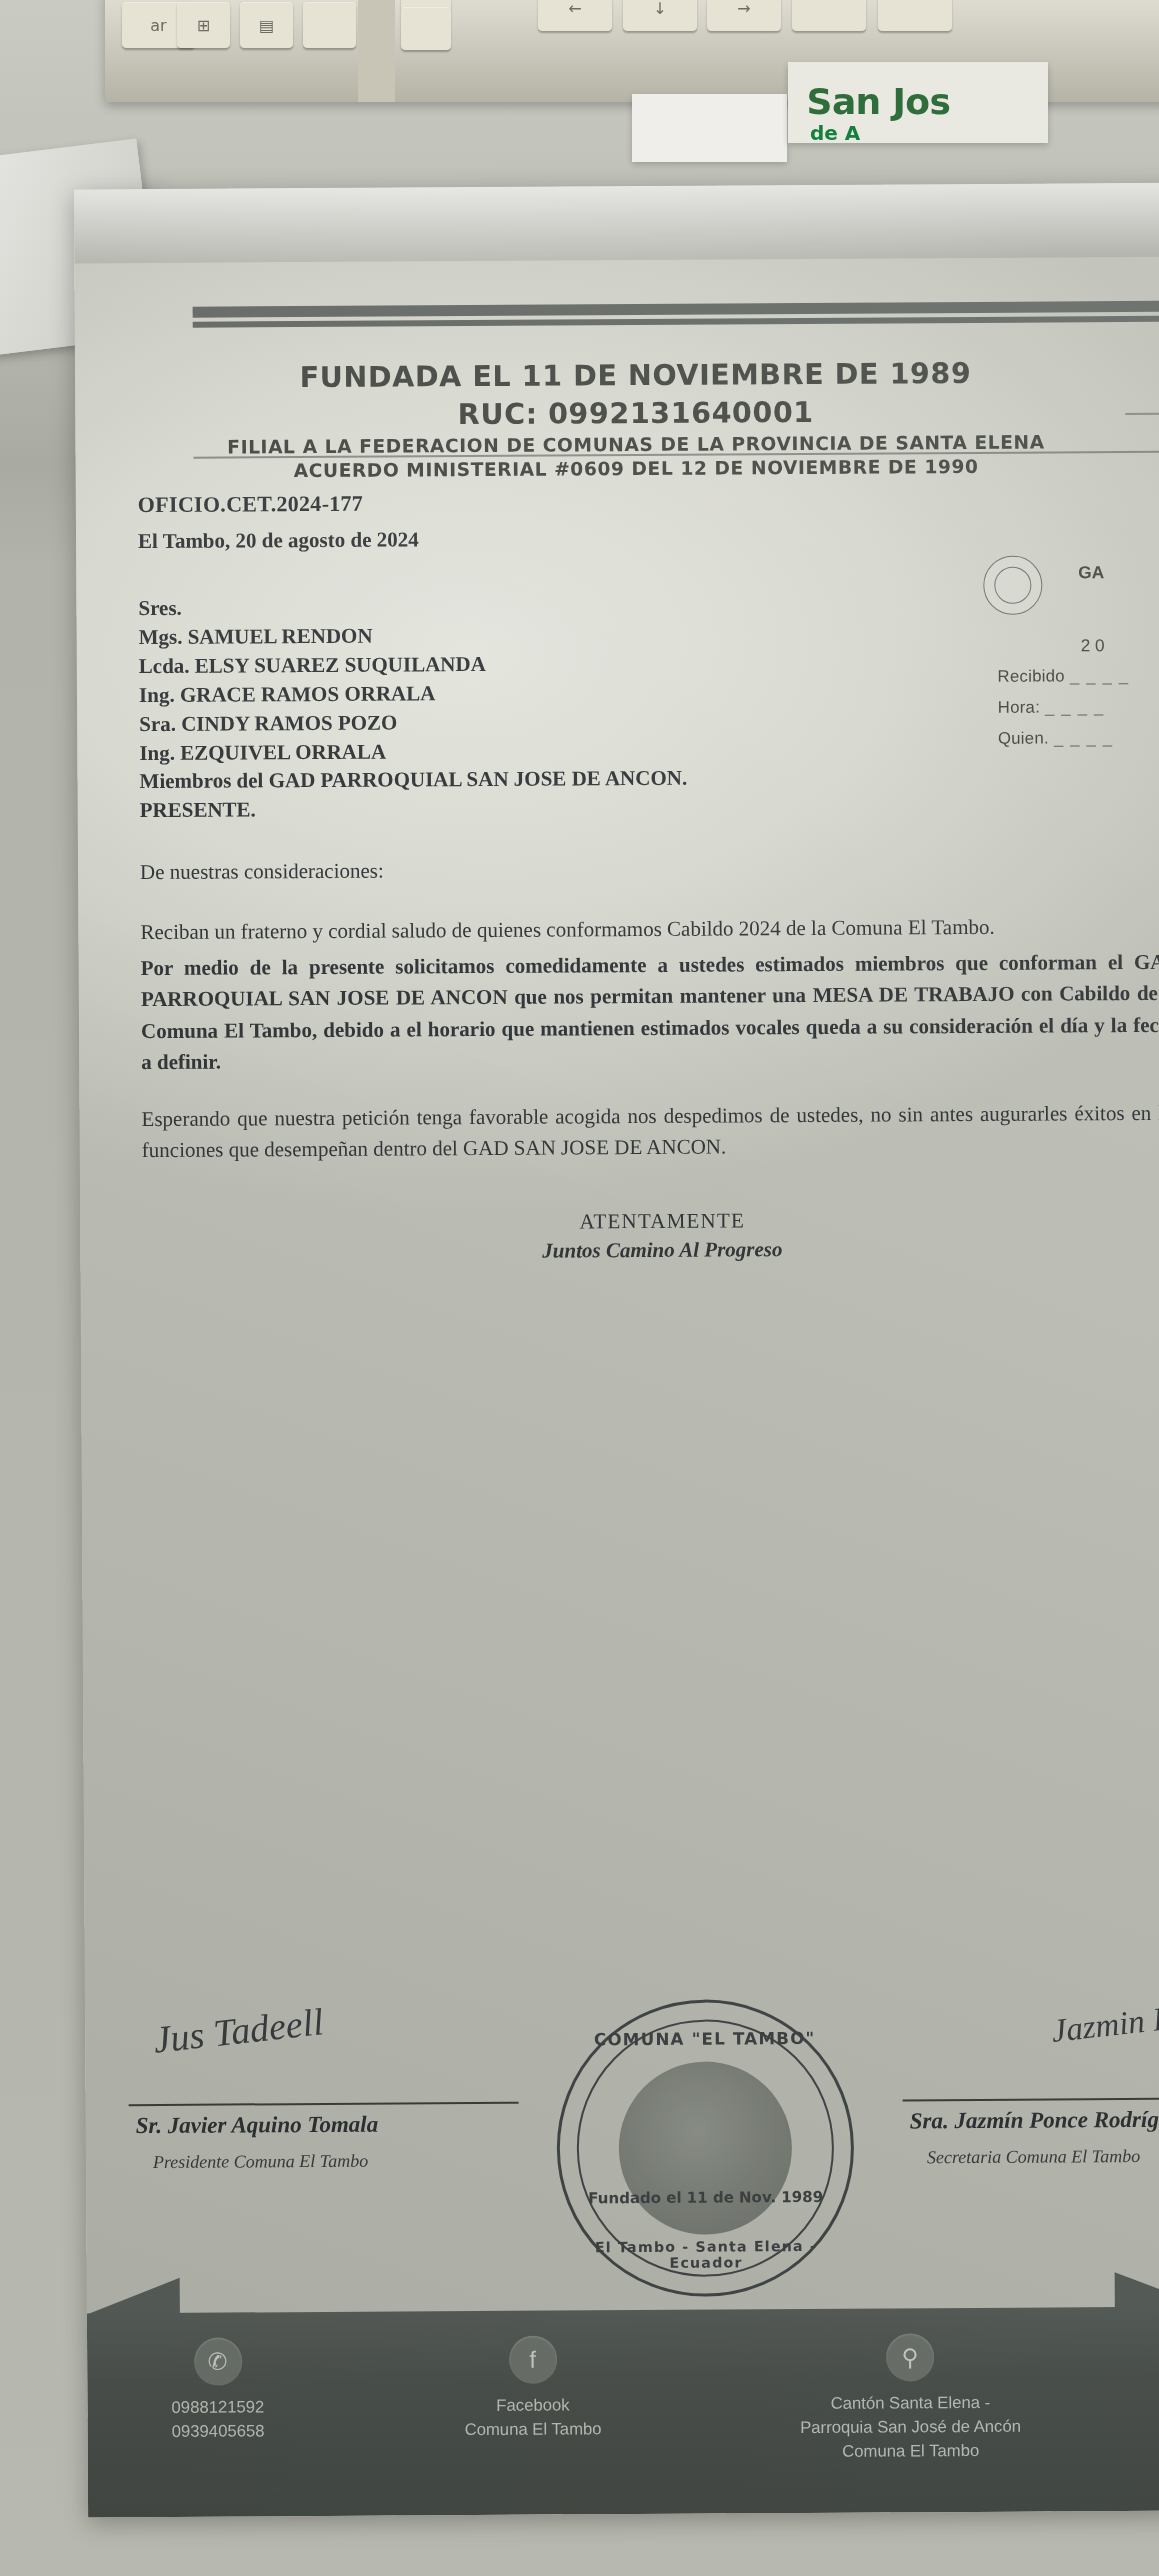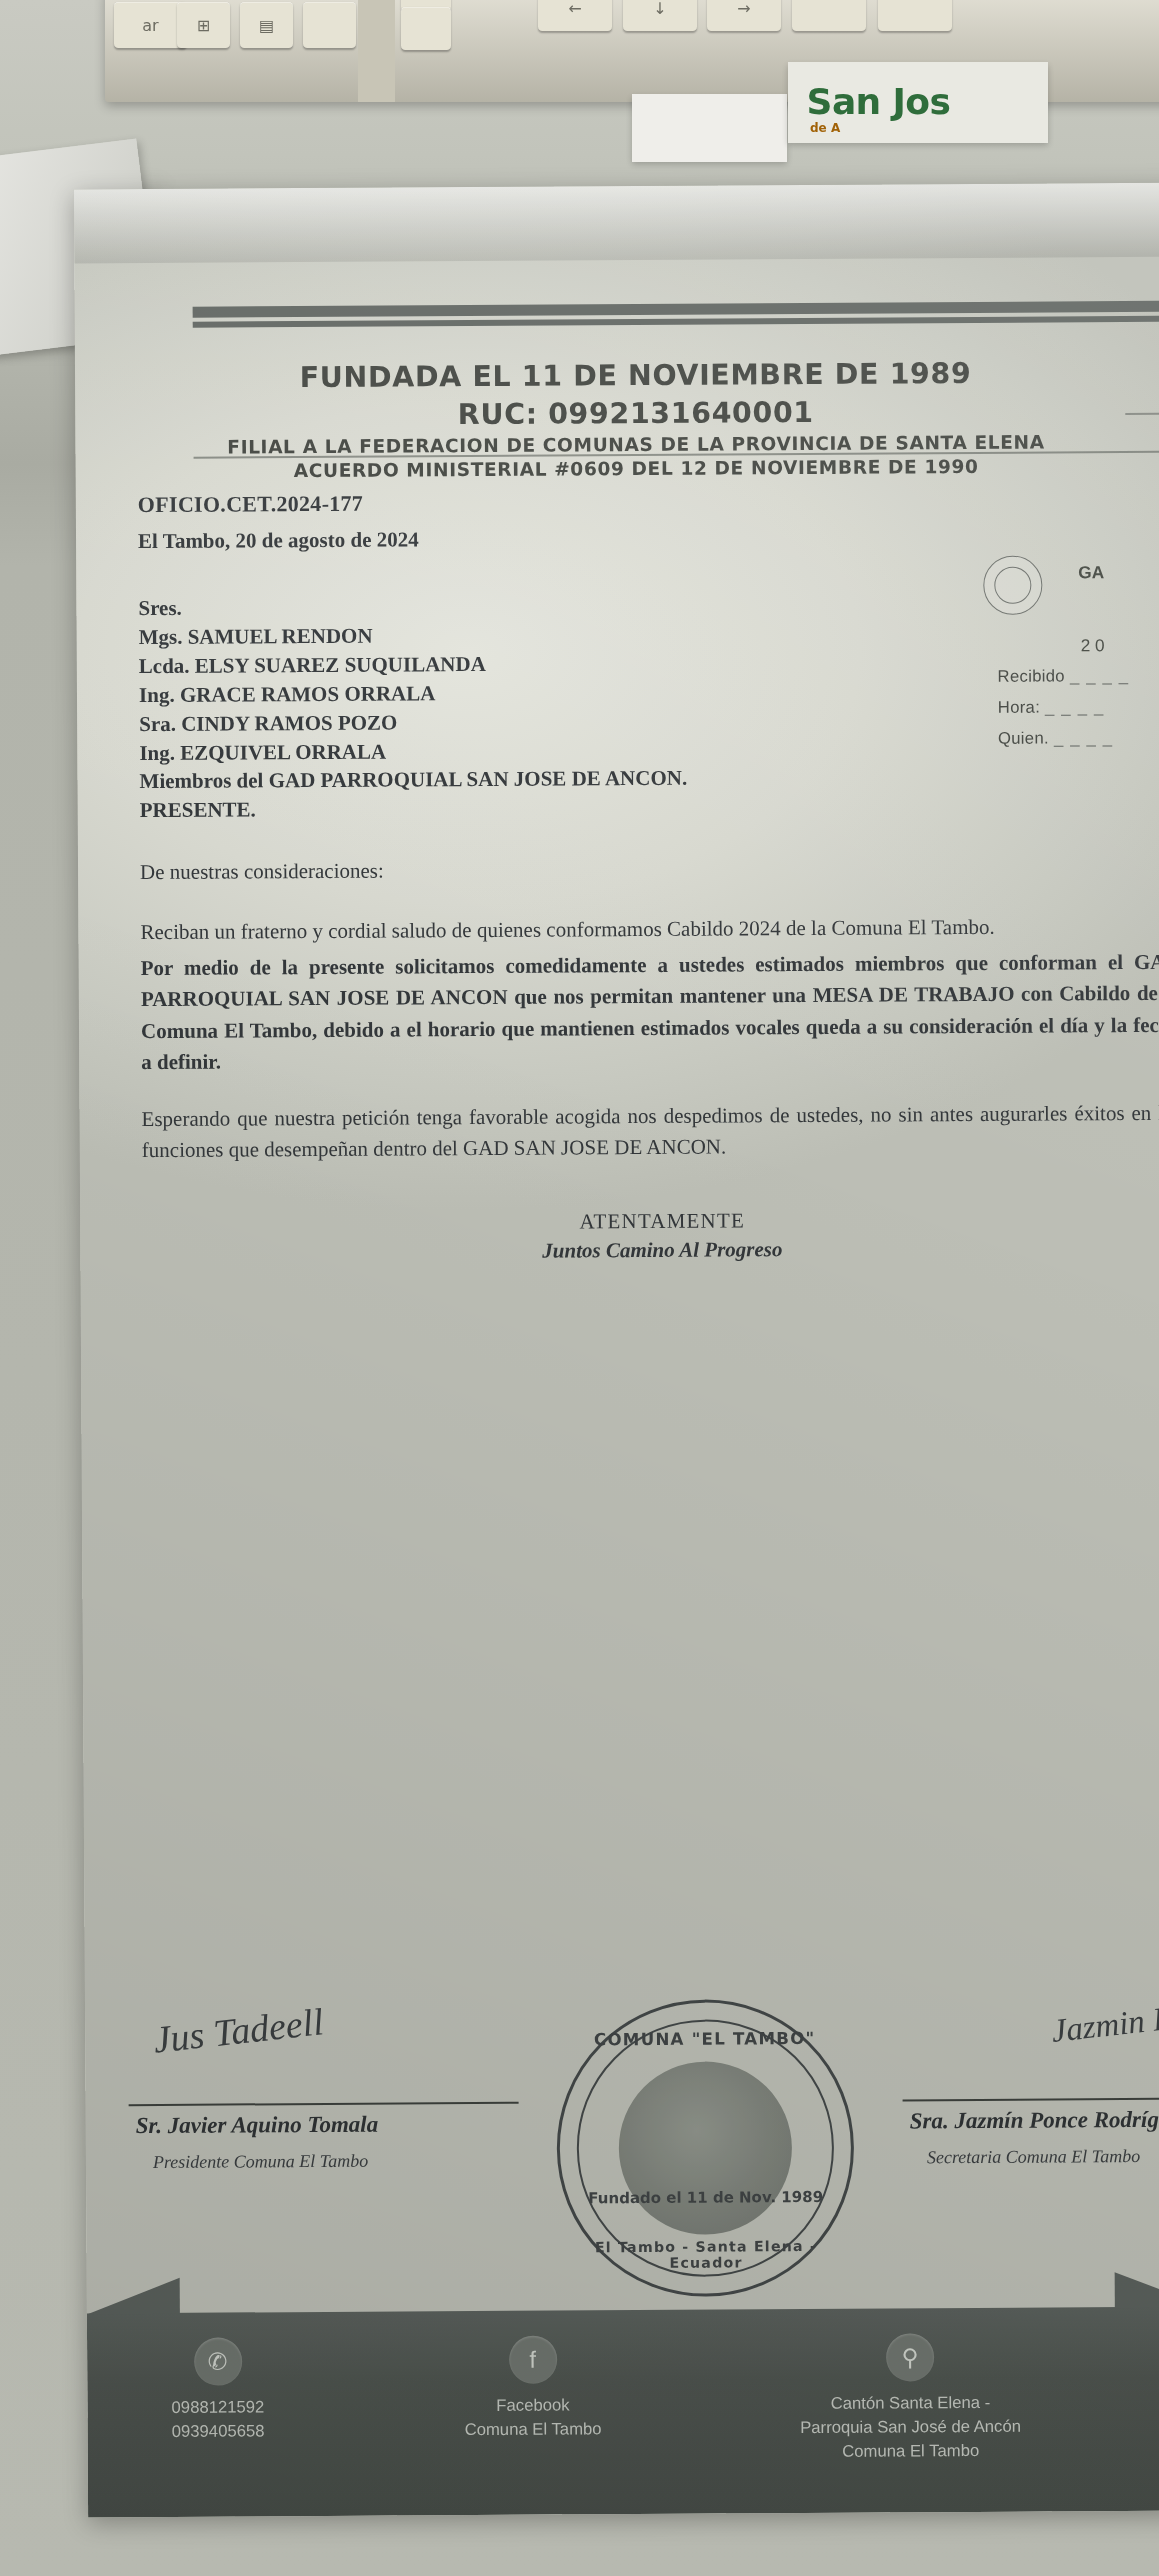--- a/index.html
+++ b/index.html
@@ -85,24 +85,24 @@
     left: 18.6px; top: 18.6px;
     color: #2f6d3b;
     font-family: "DejaVu Sans", sans-serif;
     font-weight: bold;
     font-size: 36px;
     letter-spacing: -0.6px;
   }
   .green-sign .gsub {
     position: absolute;
     left: 22px; top: 59px;
-    color: #a16207;
-    font-family: "DejaVu Sans", sans-serif;
-    font-weight: bold;
-    font-size: 12px;
+    color: #15803d;
+    font-family: "DejaVu Sans", sans-serif;
+    font-weight: bold;
+    font-size: 20px;
   }
   .white-card {
     position: absolute;
     right: 372px; top: 94px;
     width: 155px; height: 68px;
     background: #efeeea;
     box-shadow: 0 2.5px 6.2px rgba(0,0,0,0.2);
   }
 
   
@@ -347,21 +347,21 @@
     box-shadow: inset 0 1.2px 2.5px rgba(255,255,255,0.2);
   }
 </style>
 </head>
 <body>
 
 <div id="page">
   <div class="desk"></div>
 
   <div class="keyboard">
-    <div class="key" style="left:9px;  top:11px;  width:73px;  height:46px;">ar</div>
+    <div class="key" style="left:17px;  top:11px;  width:73px;  height:46px;">ar</div>
     <div class="key" style="left:72px; top:11px;  width:53px;  height:46px;">⊞</div>
     <div class="key" style="left:135px; top:11px;  width:53px;  height:46px;">▤</div>
     <div class="key" style="left:198px; top:11px;  width:53px;  height:46px;"></div>
     <div class="key" style="left:296px; top:-23.5px; width:50px;  height:43px;">▤</div>
     <div class="key" style="left:296px; top:16px;  width:50px;  height:43px;"></div>
     <div class="key" style="left:433px; top:-6.2px; width:74px; height:46px;">←</div>
     <div class="key" style="left:518px; top:-6.2px; width:74px; height:46px;">↓</div>
     <div class="key" style="left:602px; top:-6.2px; width:74px; height:46px;">→</div>
     <div class="key" style="left:687px; top:-6.2px; width:74px; height:46px;"></div>
     <div class="key" style="left:773px; top:-6.2px; width:74px; height:46px;"></div>

